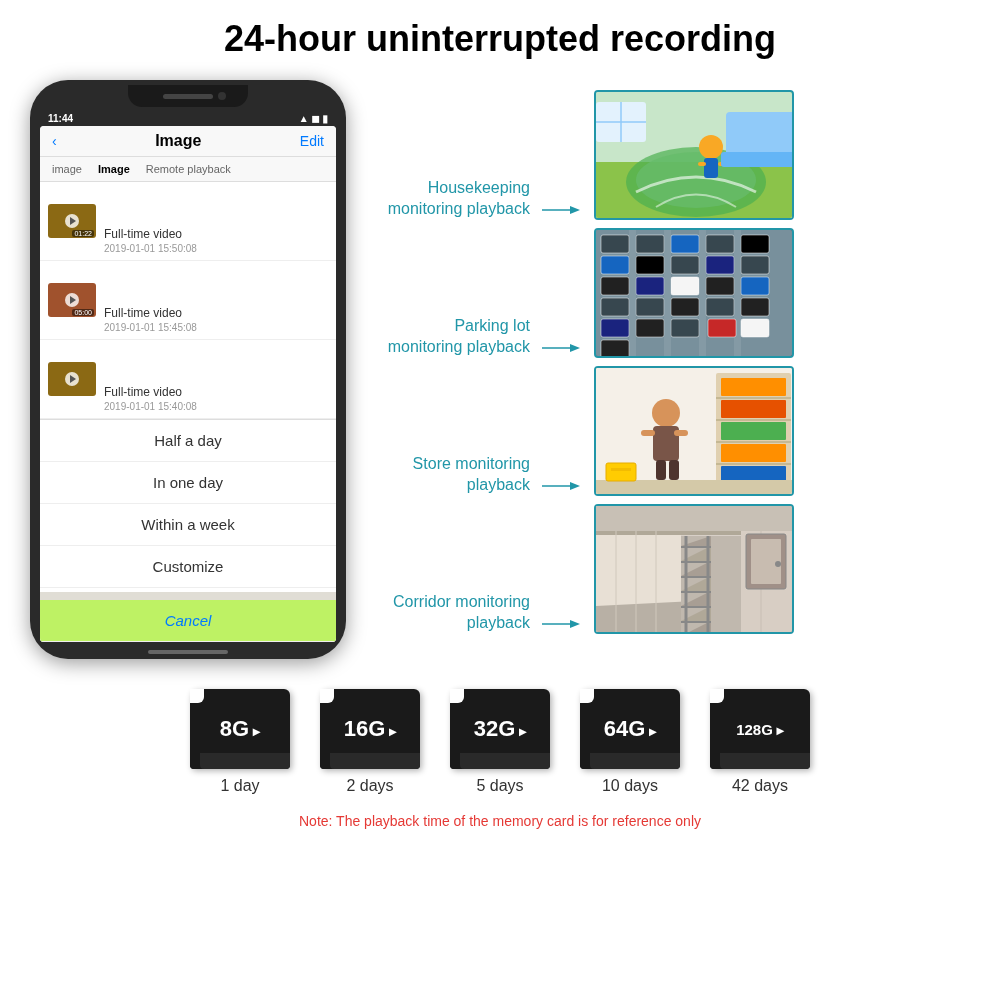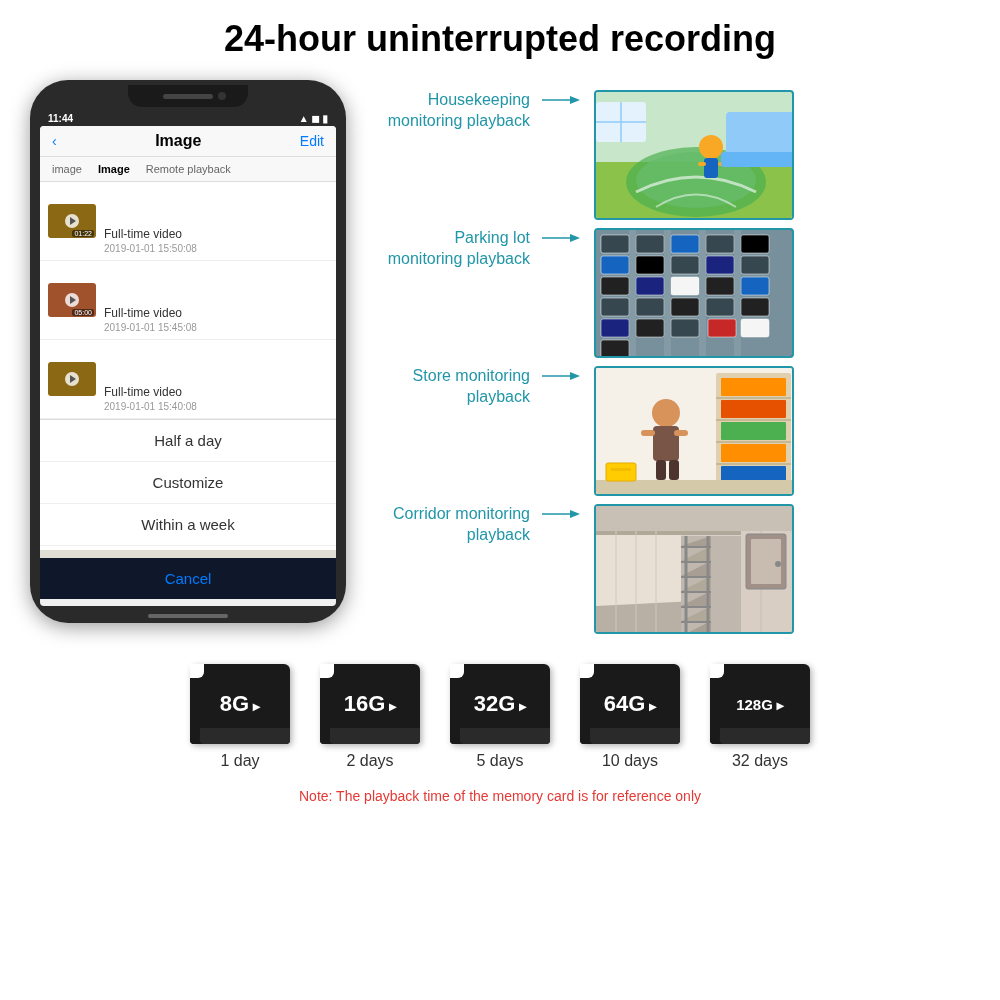--- a/index.html
+++ b/index.html
@@ -169,23 +169,24 @@
     .dropdown-item {
       text-align: center;
       padding: 12px;
       font-size: 15px;
       color: #333;
       border-bottom: 1px solid #eee;
     }
     .dropdown-item.cancel {
       color: #007aff;
       font-weight: 500;
-      background: #0f172a;
+      background: #bef264;
       border-top: 8px solid #e0ddd5;
       margin-top: 4px;
+      font-style: italic;
     }
 
     .phone-home-bar {
       width: 80px;
       height: 4px;
       background: #666;
       border-radius: 2px;
       margin: 8px auto 0;
     }
 
@@ -193,21 +194,21 @@
     .monitoring-panels {
       flex: 1;
       display: flex;
       flex-direction: column;
       gap: 8px;
       padding-top: 10px;
     }
 
     .monitor-item {
       display: flex;
-      align-items: flex-start;
+      align-items: flex-end;
       gap: 12px;
       position: relative;
     }
     .monitor-label {
       width: 180px;
       font-size: 16px;
       color: #2196a8;
       line-height: 1.3;
       text-align: right;
       flex-shrink: 0;
@@ -380,22 +381,23 @@
             </div>
             <div class="video-info">
               <div class="name">Full-time video</div>
               <div class="date">2019-01-01 15:40:08</div>
             </div>
           </div>
         </div>
 
         <div class="dropdown-menu">
           <div class="dropdown-item">Half a day</div>
+          <div class="dropdown-item">In one day</div>
+          <div class="dropdown-item">Within a week</div>
           <div class="dropdown-item">Customize</div>
-          <div class="dropdown-item">Within a week</div>
           <div class="dropdown-item cancel">Cancel</div>
         </div>
       </div>
       <div class="phone-home-bar"></div>
     </div>
   </div>
 
   <div class="monitoring-panels">
 
     <div class="monitor-item">
@@ -626,20 +628,20 @@
       <span class="sd-card-label">64G</span>
     </div>
     <span class="storage-days">10 days</span>
   </div>
 
   <div class="storage-card-item">
     <div class="sd-card">
       <div class="notch"></div>
       <span class="sd-card-label" style="font-size:15px;">128G</span>
     </div>
-    <span class="storage-days">32 days</span>
+    <span class="storage-days">42 days</span>
   </div>
 
 </div>
 
 <div class="note-section">
   <span class="note-text">Note: The playback time of the memory card is for reference only</span>
 </div>
 
 </body></html>

